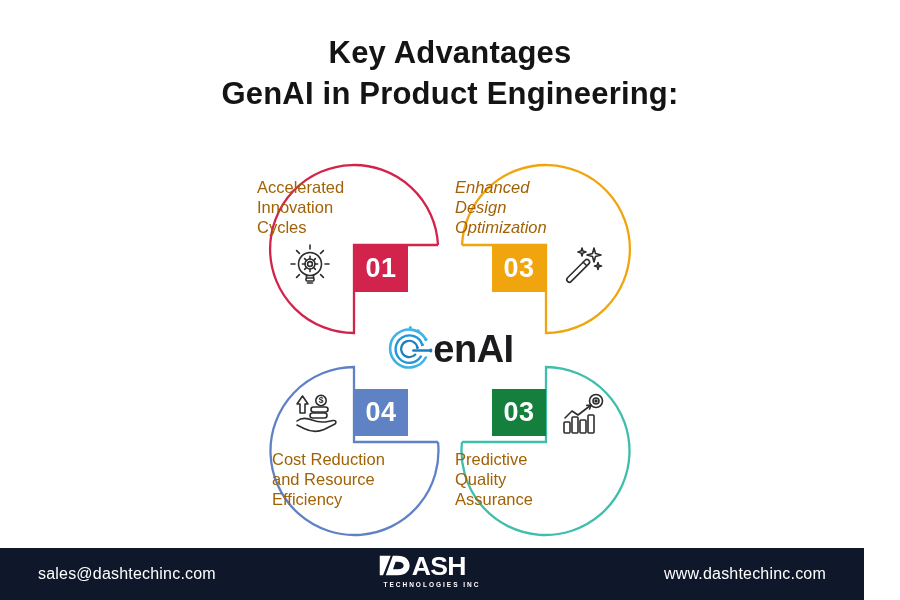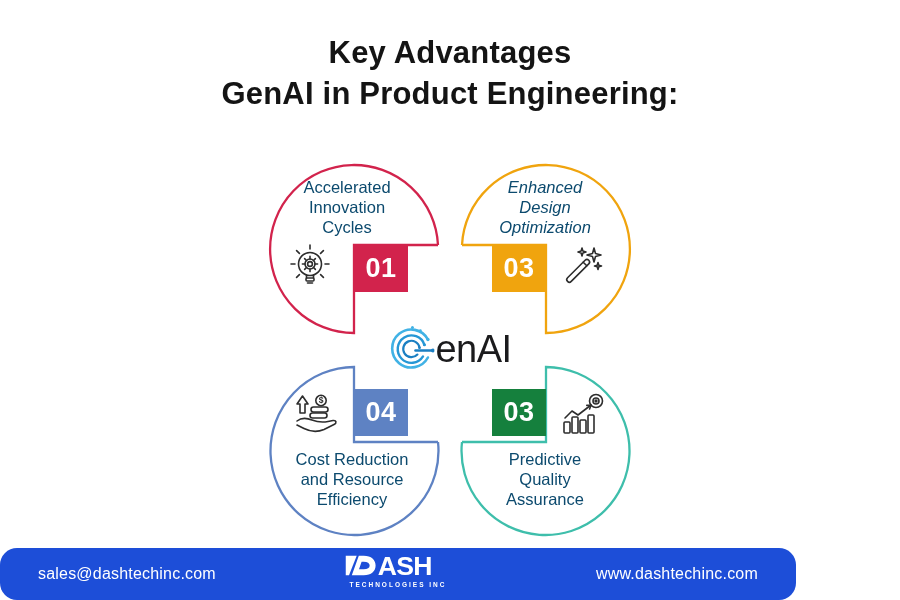--- a/index.html
+++ b/index.html
@@ -8,48 +8,48 @@
     position:relative; background:#ffffff; overflow:hidden;
     font-family:"Liberation Sans", sans-serif;
   }
   .title {
     position:absolute; top:32px; left:0; width:900px; text-align:center;
     font-size:31px; line-height:41px; font-weight:700; color:#141414;
     letter-spacing:.2px;
   }
   svg.diagram { position:absolute; left:0; top:0; }
   .label {
-    position:absolute; width:180px; text-align:center; white-space:pre-line;
-    font-size:16.5px; line-height:20px; font-weight:500; color:#0c4a6e;
+    position:absolute; width:180px; white-space:pre-line;
+    font-size:16.5px; line-height:20px; font-weight:500; color:#a16207;
   }
   .label-01 { left:257px; top:177px; }
   .label-02 { left:455px; top:177px;font-style:italic; }
   .label-03 { left:455px; top:449px; }
-  .label-04 { left:262px; top:449px; }
+  .label-04 { left:272px; top:449px; }
   .badge {
     position:absolute; width:54px; height:47px; display:flex;
     align-items:center; justify-content:center; color:#fff;
     font-size:27px; font-weight:700; letter-spacing:.5px;
   }
   .badge-01 { left:354px; top:245px; background:#D2234C; }
   .badge-02 { left:492px; top:245px; background:#F0A40E; }
   .badge-03 { left:492px; top:389px; background:#15803d; }
   .badge-04 { left:354px; top:389px; background:#5E82C3; }
   .brand {
     position:absolute; left:50%; top:325px; transform:translateX(-50%);
     display:flex; align-items:center; gap:1px; height:48px;
   }
   .brand-text {
-    font-size:38px; font-weight:400; color:#1b1b1d; letter-spacing:-.5px;
+    font-size:38px; font-weight:700; color:#1b1b1d; letter-spacing:-.5px;
     line-height:46px;
   }
   .footer {
-    position:absolute; left:0; top:548px; width:796px; height:52px;
-    background:#1d4ed8; display:flex; align-items:center;
-    justify-content:space-between; padding:0 38px; color:#fff;border-radius:17px;
+    position:absolute; left:0; top:548px; width:864px; height:52px;
+    background:#0f172a; display:flex; align-items:center;
+    justify-content:space-between; padding:0 38px; color:#fff;
   }
   .footer-text { font-size:16px; font-weight:500; letter-spacing:.2px; }
   .logo-box {
     position:absolute; left:50%; transform:translateX(-50%); top:7px;
     text-align:center;
   }
   .logo-sub {
     margin-top:1px; font-size:6.5px; font-weight:700; letter-spacing:2px;
     color:#ffffff;
   }

